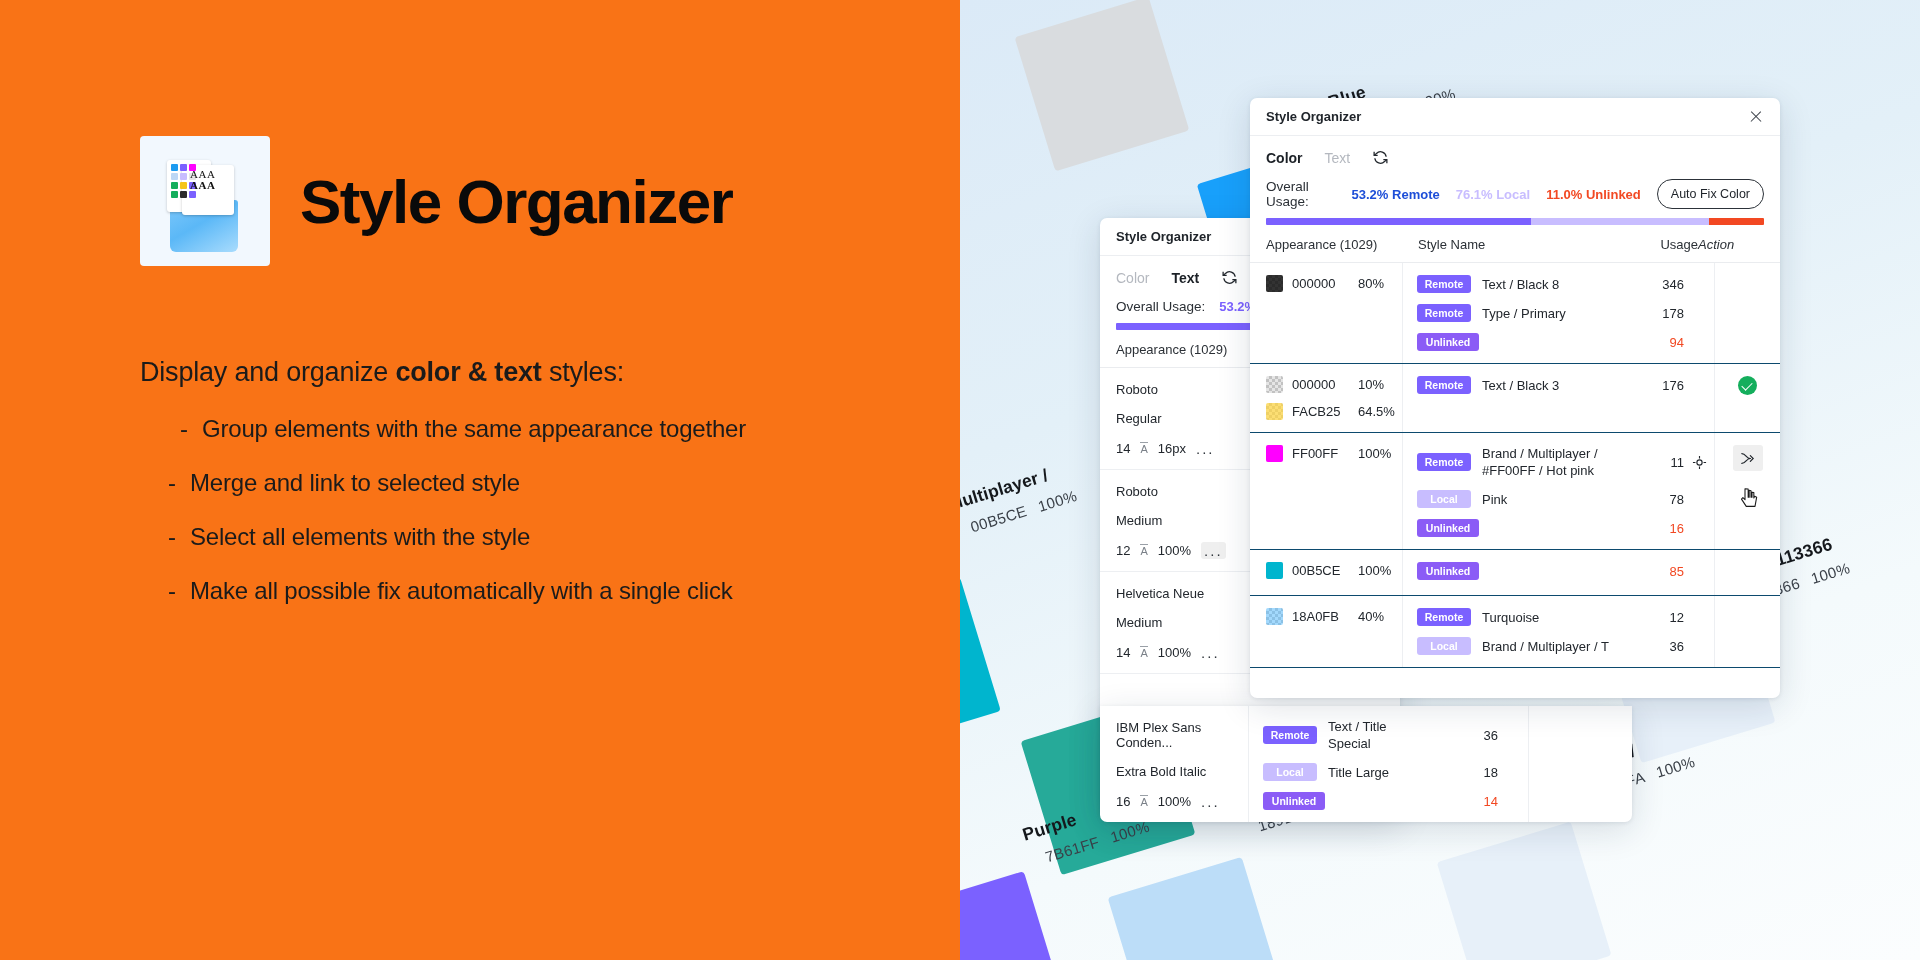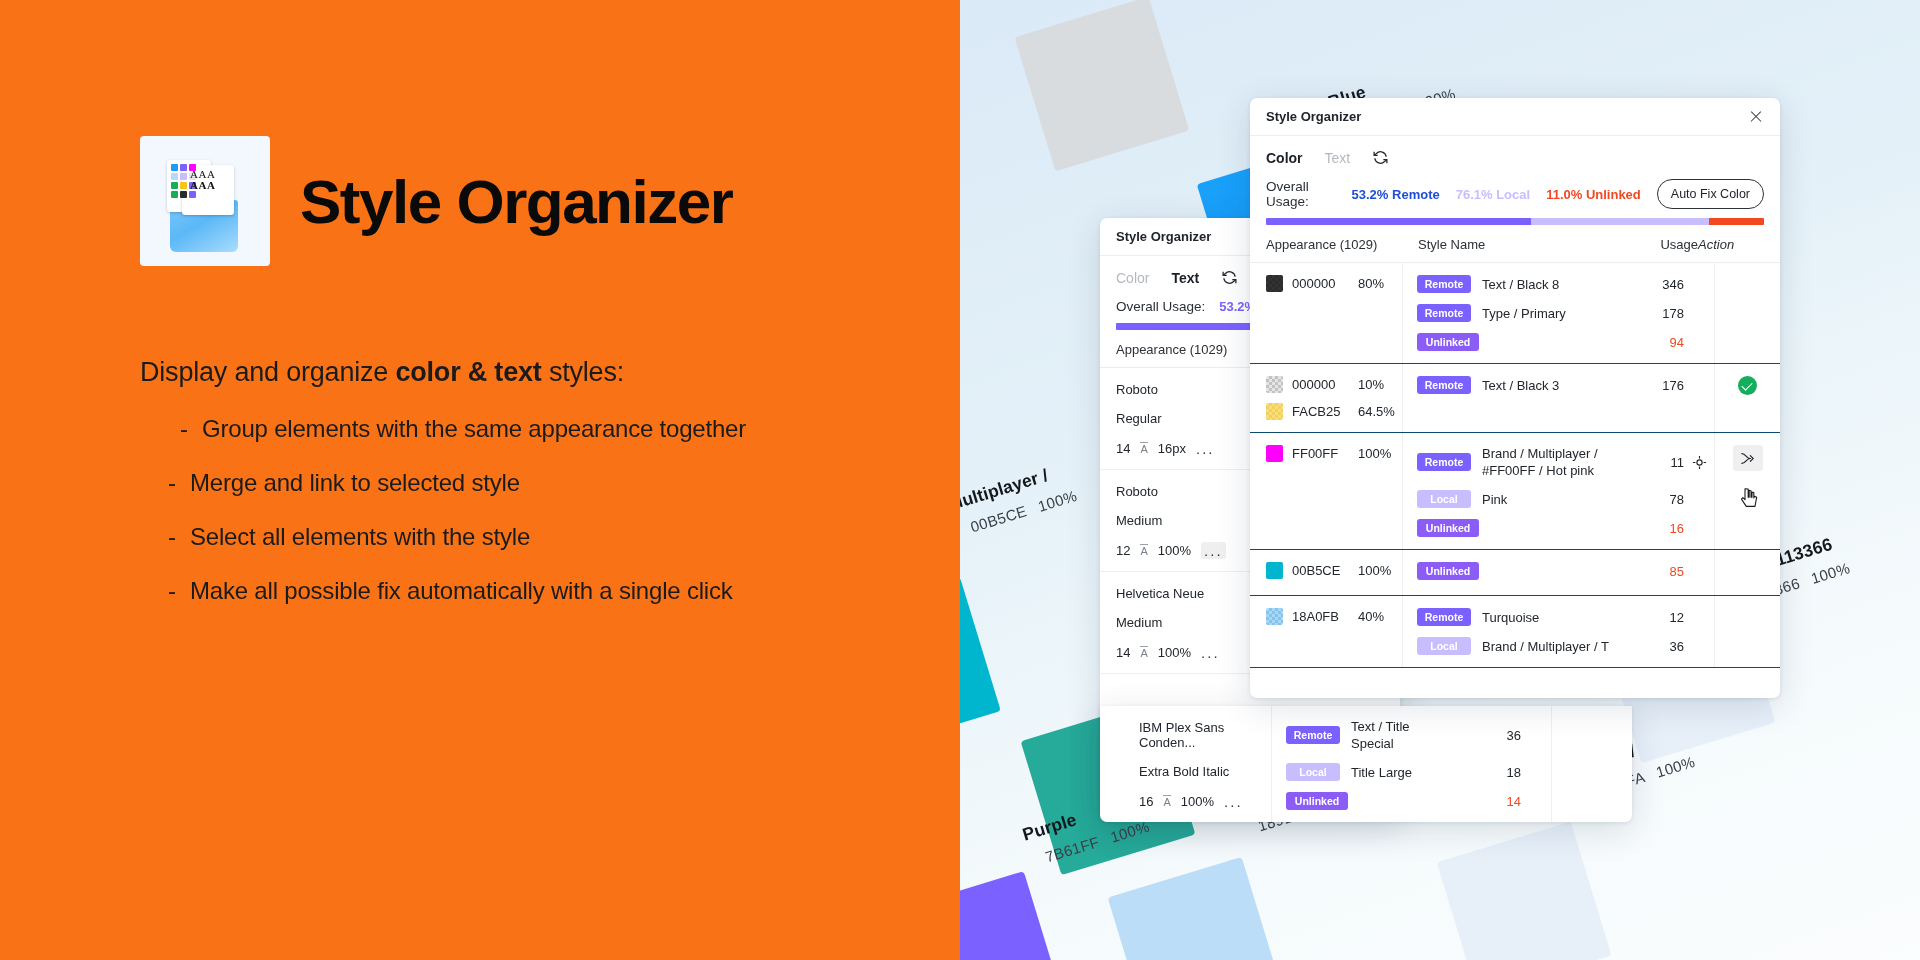--- a/index.html
+++ b/index.html
@@ -335,21 +335,21 @@
               <span>14</span>
               <span class="lh-ico">A</span>
               <span>100%</span>
               <span class="dots">...</span>
             </div>
           </div>
         </div>
       </div>
   </div>
 
-  <div class="panel" style="left:1100px; top:706px; width:532px; height:116px; z-index:45; border-radius:0 0 7px 7px;padding-left:23px;">
+  <div class="panel" style="left:1100px; top:706px; width:532px; height:116px; z-index:45; border-radius:0 0 7px 7px;">
     <div class="tpanel-row" style="border-bottom:none;">
       <div class="tp-font">
         <div class="tp-l1">IBM Plex Sans Conden...</div>
         <div class="tp-l2">Extra Bold Italic</div>
         <div class="tp-l3">
           <span>16</span>
           <span class="lh-ico">A</span>
           <span>100%</span>
           <span class="dots">...</span>
         </div>

